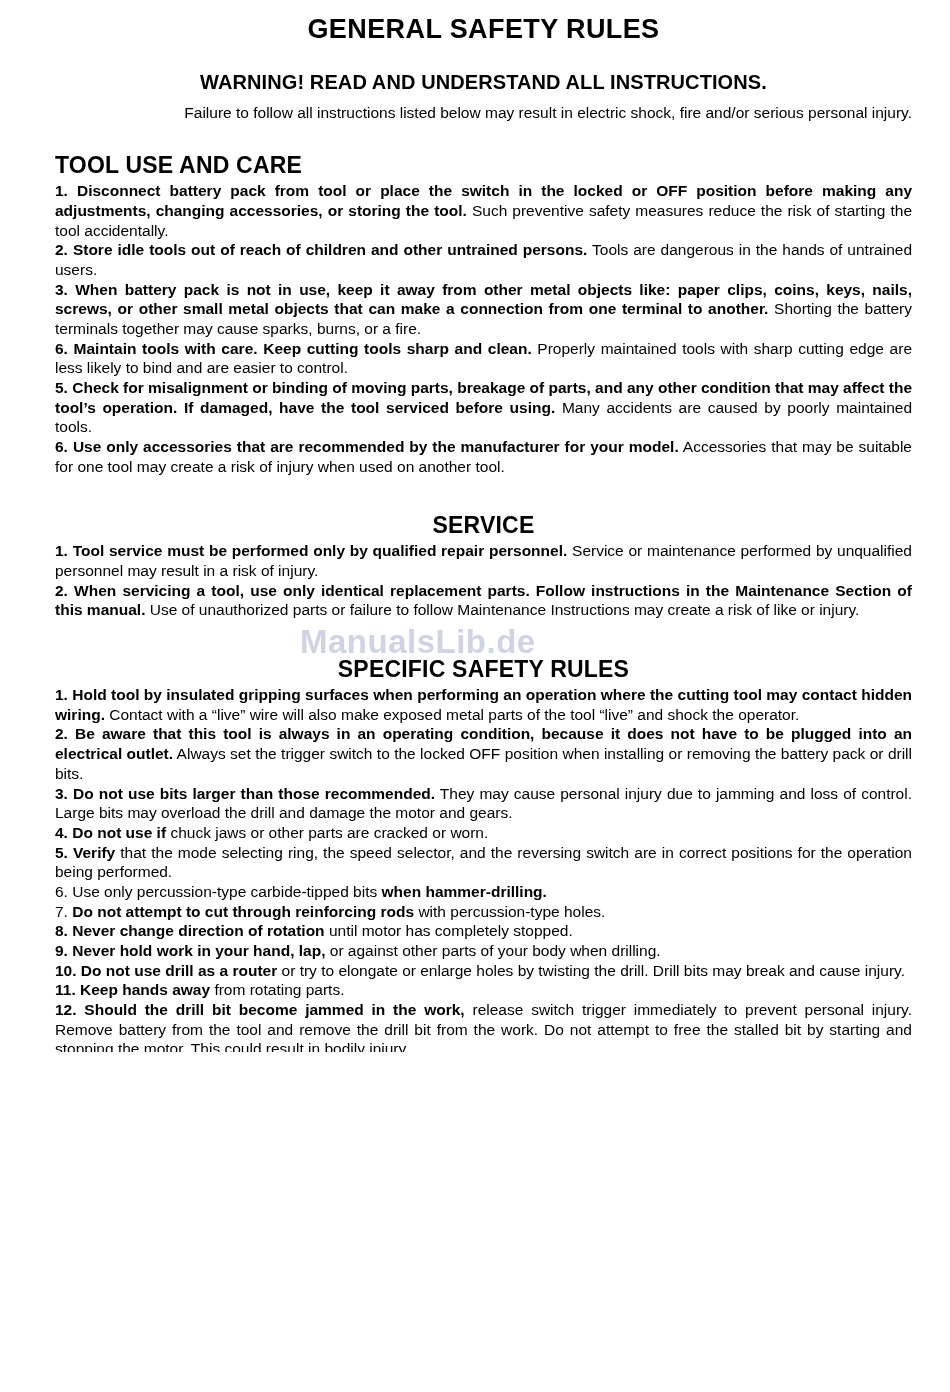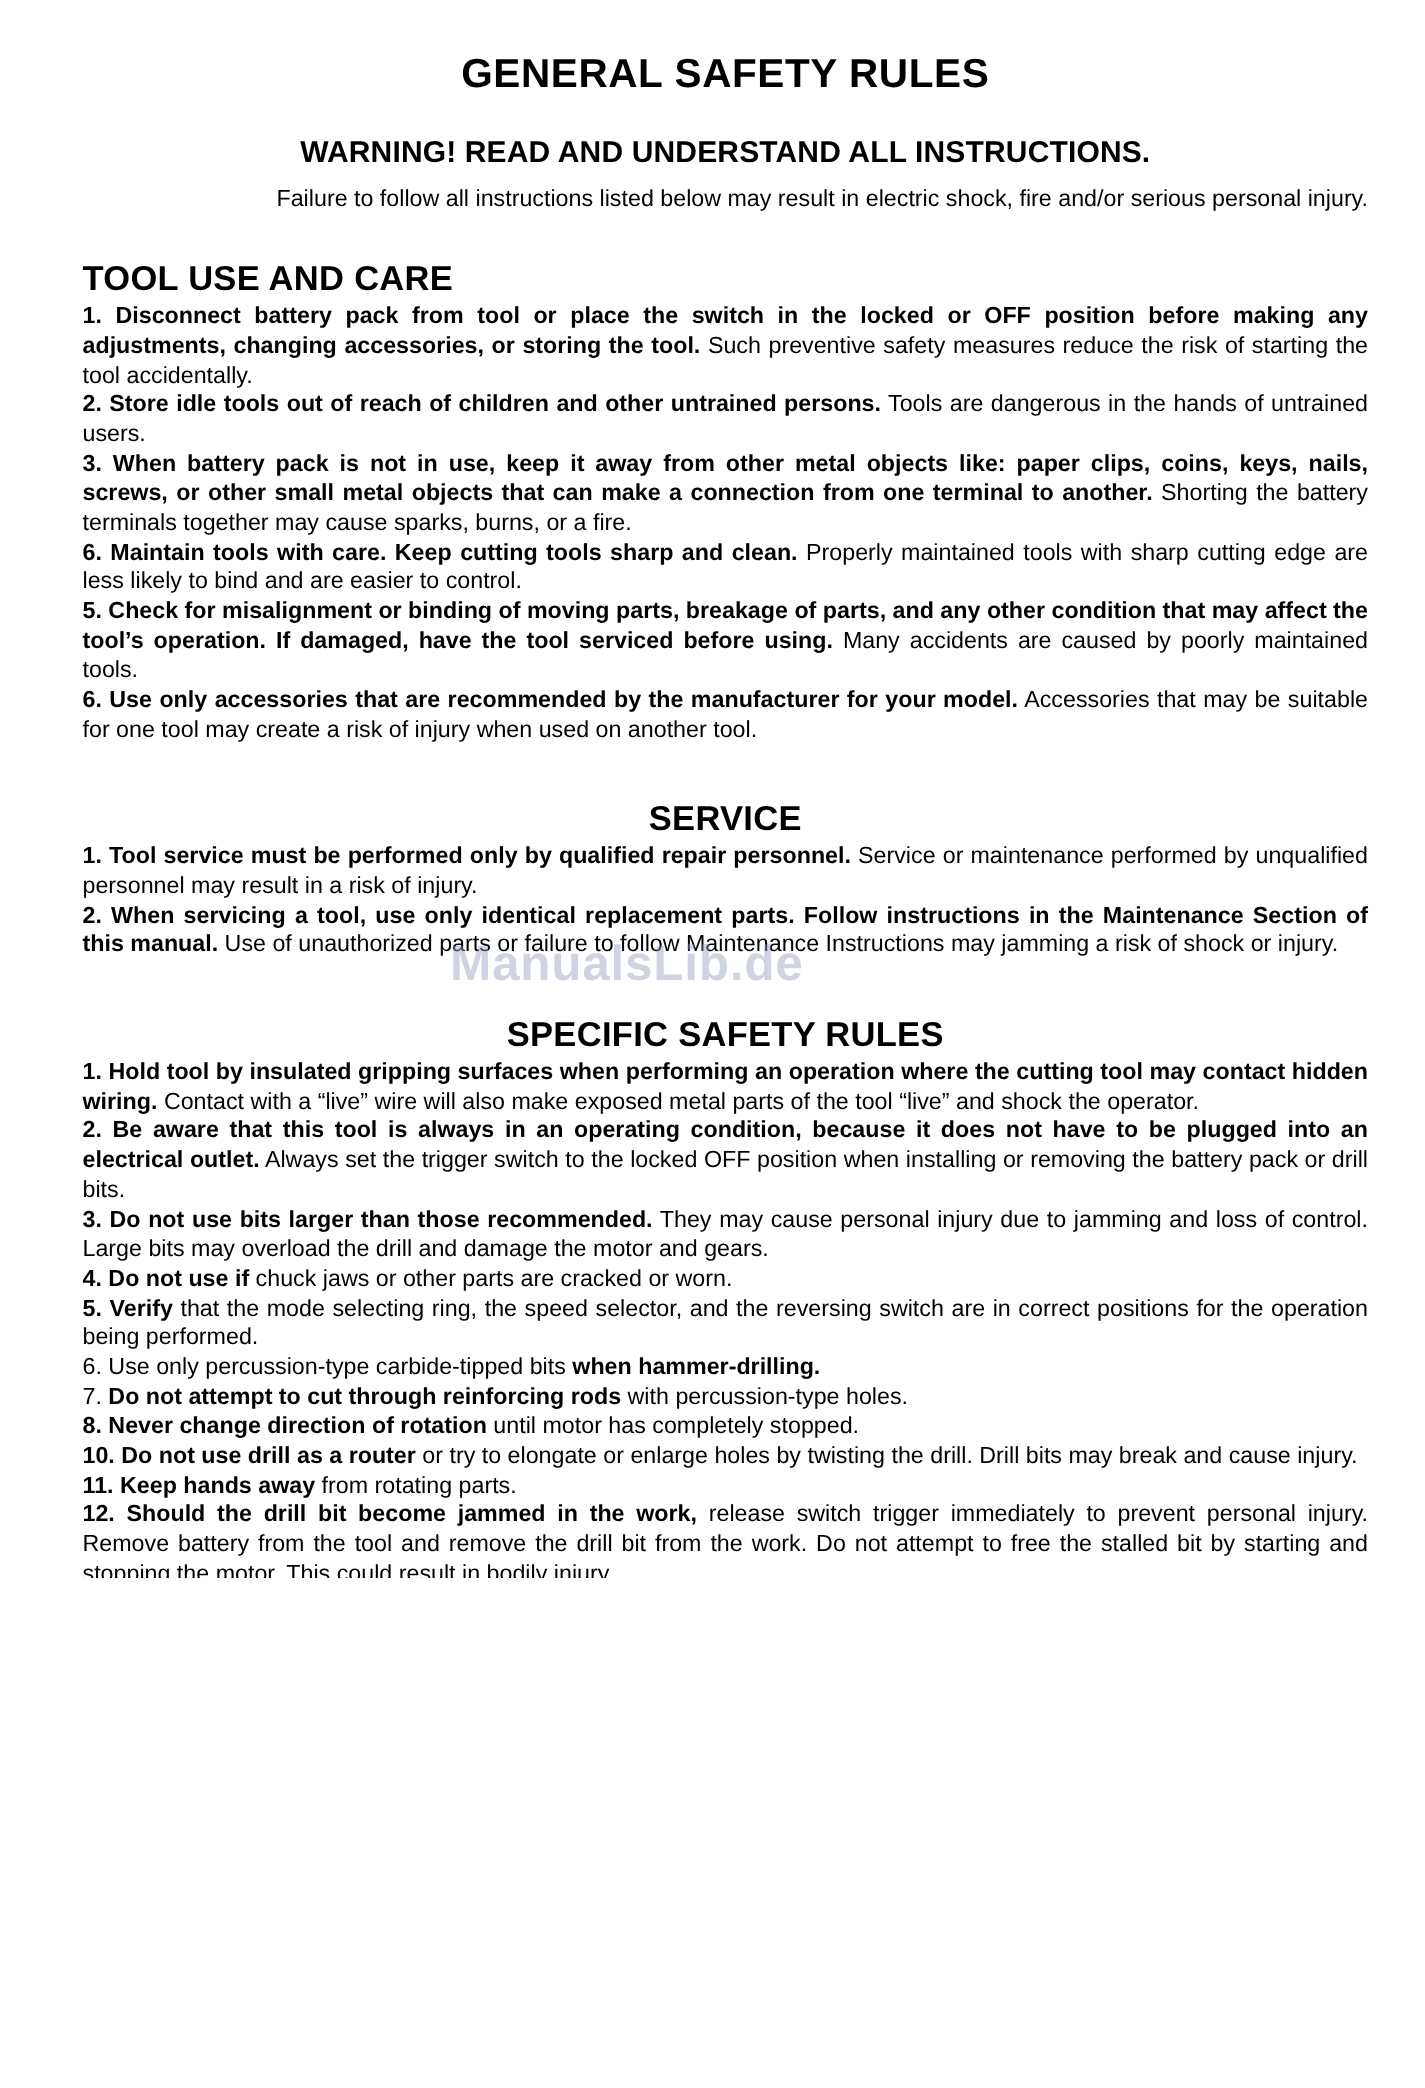--- a/index.html
+++ b/index.html
@@ -8,21 +8,21 @@
     background: #ffffff;
   }
   .page {
     position: relative;
     width: 950px;
     height: 1052px;
     background: #ffffff;
     font-family: "Liberation Sans", sans-serif;
     color: #000000;
     box-sizing: border-box;
-    padding: 26px 38px 0 55px;
+    padding: 6px 38px 0 55px;
     overflow: hidden;
   }
   .doc-title {
     text-align: center;
     font-size: 27px;
     font-weight: bold;
     letter-spacing: 0.4px;
     margin: 8px 0 0 0;
   }
   .warning-line {
@@ -94,33 +94,34 @@
       <p class="rule"><b>2. Store idle tools out of reach of children and other untrained persons.</b><span> Tools are dangerous in the hands of untrained users.</span></p>
       <p class="rule"><b>3. When battery pack is not in use, keep it away from other metal objects like: paper clips, coins, keys, nails, screws, or other small metal objects that can make a connection from one terminal to another.</b><span> Shorting the battery terminals together may cause sparks, burns, or a fire.</span></p>
       <p class="rule"><b>6. Maintain tools with care. Keep cutting tools sharp and clean.</b><span> Properly maintained tools with sharp cutting edge are less likely to bind and are easier to control.</span></p>
       <p class="rule"><b>5. Check for misalignment or binding of moving parts, breakage of parts, and any other condition that may affect the tool’s operation. If damaged, have the tool serviced before using.</b><span> Many accidents are caused by poorly maintained tools.</span></p>
       <p class="rule"><b>6. Use only accessories that are recommended by the manufacturer for your model.</b><span> Accessories that may be suitable for one tool may create a risk of injury when used on another tool.</span></p>
     </div>
 
     <h2 class="section service">SERVICE</h2>
     <div>
       <p class="rule"><b>1. Tool service must be performed only by qualified repair personnel.</b><span> Service or maintenance performed by unqualified personnel may result in a risk of injury.</span></p>
-      <p class="rule"><b>2. When servicing a tool, use only identical replacement parts. Follow instructions in the Maintenance Section of this manual.</b><span> Use of unauthorized parts or failure to follow Maintenance Instructions may jamming a risk of shock or injury.</span></p>
+      <p class="rule"><b>2. When servicing a tool, use only identical replacement parts. Follow instructions in the Maintenance Section of this manual.</b><span> Use of unauthorized parts or failure to follow Maintenance Instructions may create a risk of like or injury.</span></p>
     </div>
 
     <h2 class="section specific">SPECIFIC SAFETY RULES</h2>
     <div>
       <p class="rule"><b>1. Hold tool by insulated gripping surfaces when performing an operation where the cutting tool may contact hidden wiring.</b><span> Contact with a “live” wire will also make exposed metal parts of the tool “live” and shock the operator.</span></p>
       <p class="rule"><b>2. Be aware that this tool is always in an operating condition, because it does not have to be plugged into an electrical outlet.</b><span> Always set the trigger switch to the locked OFF position when installing or removing the battery pack or drill bits.</span></p>
       <p class="rule"><b>3. Do not use bits larger than those recommended.</b><span> They may cause personal injury due to jamming and loss of control. Large bits may overload the drill and damage the motor and gears.</span></p>
       <p class="rule"><b>4. Do not use if</b><span> chuck jaws or other parts are cracked or worn.</span></p>
       <p class="rule"><b>5. Verify</b><span> that the mode selecting ring, the speed selector, and the reversing switch are in correct positions for the operation being performed.</span></p>
       <p class="rule"><span>6. Use only percussion-type carbide-tipped bits </span><b>when hammer-drilling.</b></p>
       <p class="rule"><span>7. </span><b>Do not attempt to cut through reinforcing rods</b><span> with percussion-type holes.</span></p>
       <p class="rule"><b>8. Never change direction of rotation</b><span> until motor has completely stopped.</span></p>
+      <p class="rule"><b>9. Never hold work in your hand, lap,</b><span> or against other parts of your body when drilling.</span></p>
       <p class="rule"><b>10. Do not use drill as a router</b><span> or try to elongate or enlarge holes by twisting the drill. Drill bits may break and cause injury.</span></p>
       <p class="rule"><b>11. Keep hands away</b><span> from rotating parts.</span></p>
       <p class="rule"><b>12. Should the drill bit become jammed in the work,</b><span> release switch trigger immediately to prevent personal injury. Remove battery from the tool and remove the drill bit from the work. Do not attempt to free the stalled bit by starting and stopping the motor. This could result in bodily injury.</span></p>
     </div>
 
   </div>
 
   <div class="wm">ManualsLib.de</div>
 
 </div>

